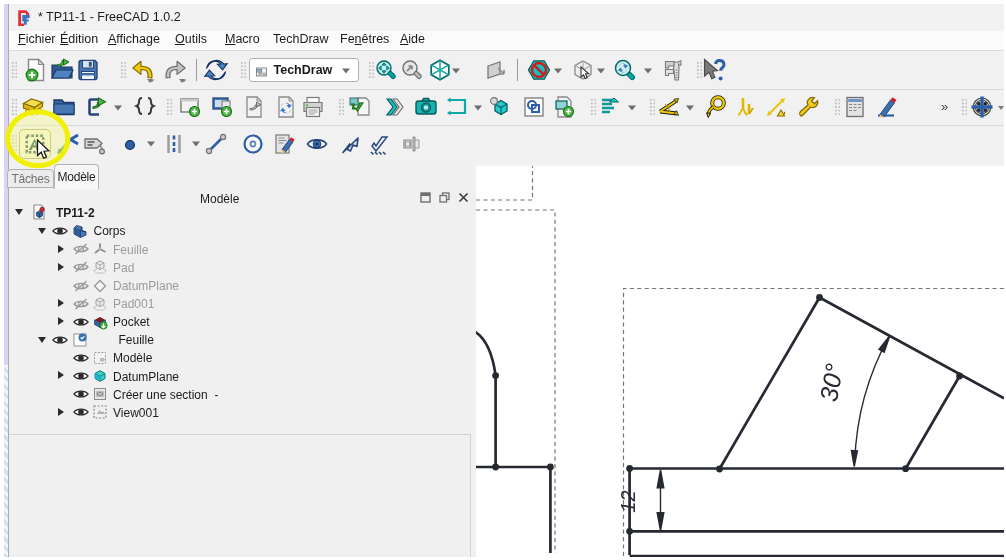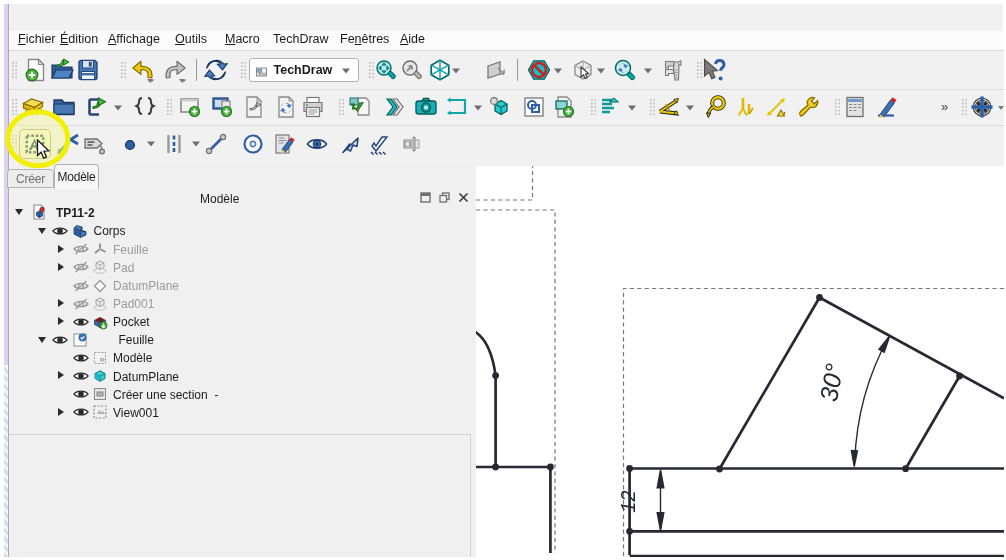--- a/index.html
+++ b/index.html
@@ -32,20 +32,27 @@
 .texp{position:absolute;width:0;height:0;}
 .exp-open{border-left:4.5px solid transparent;border-right:4.5px solid transparent;border-top:6px solid #2b2b2b;}
 .exp-clsd{border-top:4.5px solid transparent;border-bottom:4.5px solid transparent;border-left:6px solid #2b2b2b;}
 .ti{position:absolute;}
 .ti svg{display:block;}
 </style></head>
 <body>
 <div id="bordL1"></div>
 <div id="bordL2"></div>
 <div id="win">
+  <div id="title">
+    <svg class="abs" style="left:8px;top:5px" width="13" height="17" viewBox="0 0 16 20">
+      <path d="M1.5 1 h10 l3.5 4 v6 h-4 v-6.5 h-6 v13 h4 v3.5 h-7.5 z" fill="#e13036"></path>
+      <path d="M6.5 7 h9 v3.5 h-3.5 v2 h2.5 v2.5 h-2.5 v4 h-3.5 v-4 h-2 z" fill="#3b77c0"></path>
+    </svg>
+    <span class="t">* TP11-1 - FreeCAD 1.0.2</span>
+  </div>
   <div id="menubar">
     <span style="left:9px"><u>F</u>ichier</span>
     <span style="left:51px"><u>É</u>dition</span>
     <span style="left:99px"><u>A</u>ffichage</span>
     <span style="left:166px"><u>O</u>utils</span>
     <span style="left:216px"><u>M</u>acro</span>
     <span style="left:264px">TechDraw</span>
     <span style="left:331px">Fe<u>n</u>êtres</span>
     <span style="left:391px"><u>A</u>ide</span>
   </div>
@@ -467,21 +474,21 @@
       <div class="ic" style="left:402.9px;top:93.5px;width:24px;height:24px">
         <svg viewBox="0 0 24 24" width="24" height="24">
           <path d="M4 8 h7 v8 h-7 z" fill="#d9d9d9" stroke="#8a8a8a" stroke-width="1.2"></path>
           <rect x="5.5" y="10" width="4" height="4" fill="#f2f2f2" stroke="#8a8a8a" stroke-width=".8"></rect>
           <path d="M13 5 h2 v14 h-2 z" fill="#cfcfcf" stroke="#8a8a8a" stroke-width="1"></path>
           <path d="M15 8 h4 v8 h-4 z" fill="#e6e6e6" stroke="#9a9a9a" stroke-width="1"></path>
         </svg>
       </div>
   </div>
   <div id="panel">
-    <div class="tab" style="left:-2px;top:2.5px;width:47px;height:19px;background:#ececec;color:#707070;text-align:center;padding-top:2px;">Créer</div>
+    <div class="tab" style="left:-2px;top:2.5px;width:47px;height:19px;background:#ececec;color:#707070;text-align:center;padding-top:2px;">Tâches</div>
     <div class="tab" style="left:45px;top:-2.5px;width:45px;height:25px;background:#f7f7f7;color:#1c1c1c;text-align:center;padding-top:5px;z-index:2;border-bottom:none;">Modèle</div>
     <div class="abs" style="left:191px;top:26px;font-size:12px;color:#1c1c1c;">Modèle</div>
     <svg class="abs" style="left:411px;top:25.5px" width="11" height="11" viewBox="0 0 11 11">
 <rect x="1" y="1" width="9" height="9" fill="none" stroke="#6f6f6f" stroke-width="1.4"></rect>
         <rect x="1" y="1" width="9" height="3" fill="#6f6f6f"></rect>
       </svg>
       <svg class="abs" style="left:430px;top:25.5px" width="11" height="11" viewBox="0 0 11 11">
 <rect x="3.5" y="1" width="6.5" height="6.5" fill="none" stroke="#6f6f6f" stroke-width="1.3"></rect>
         <rect x="1" y="3.5" width="6.5" height="6.5" fill="#f0f0f0" stroke="#6f6f6f" stroke-width="1.3"></rect>
       </svg>

